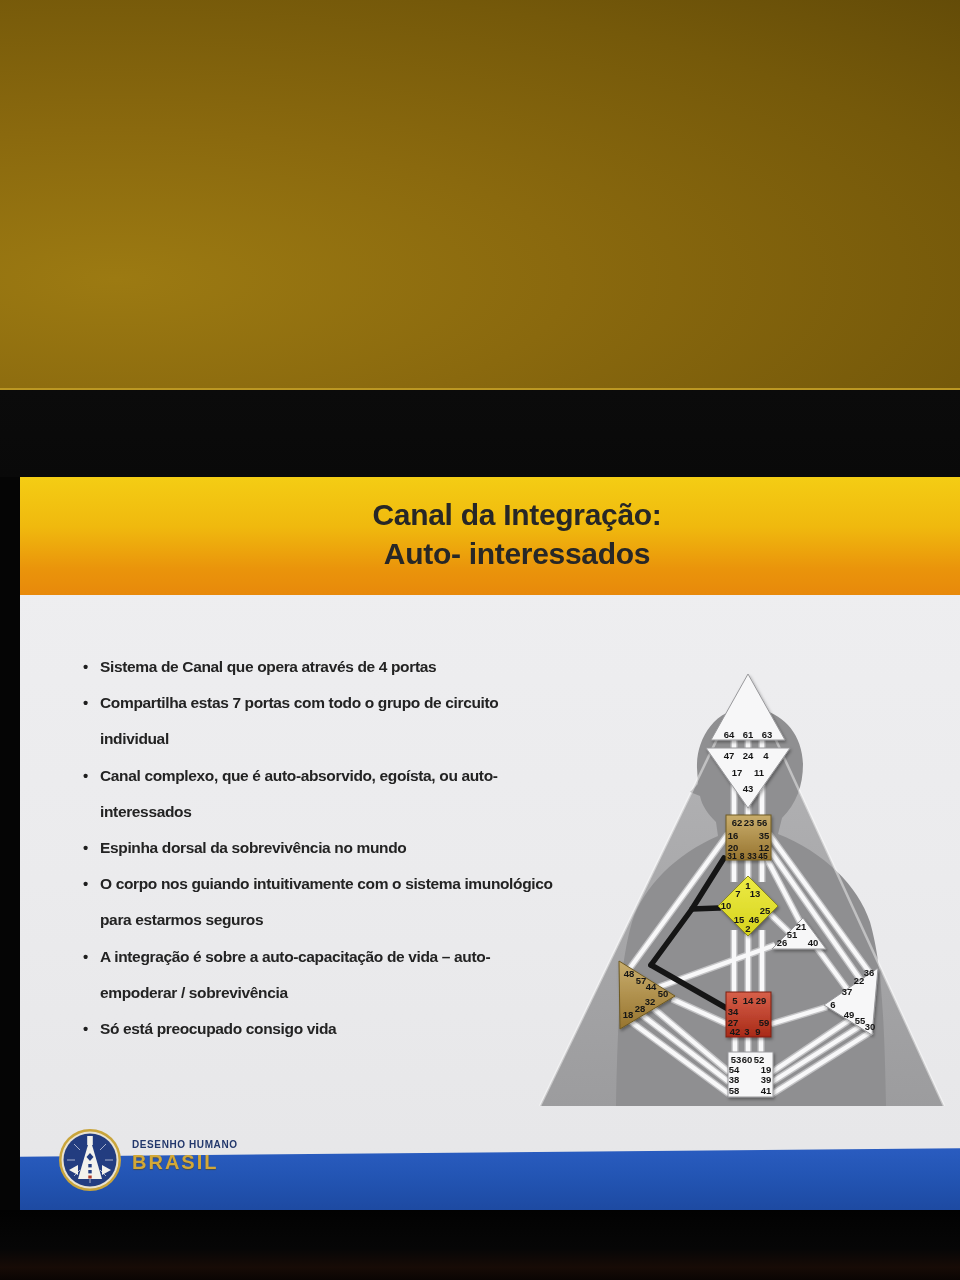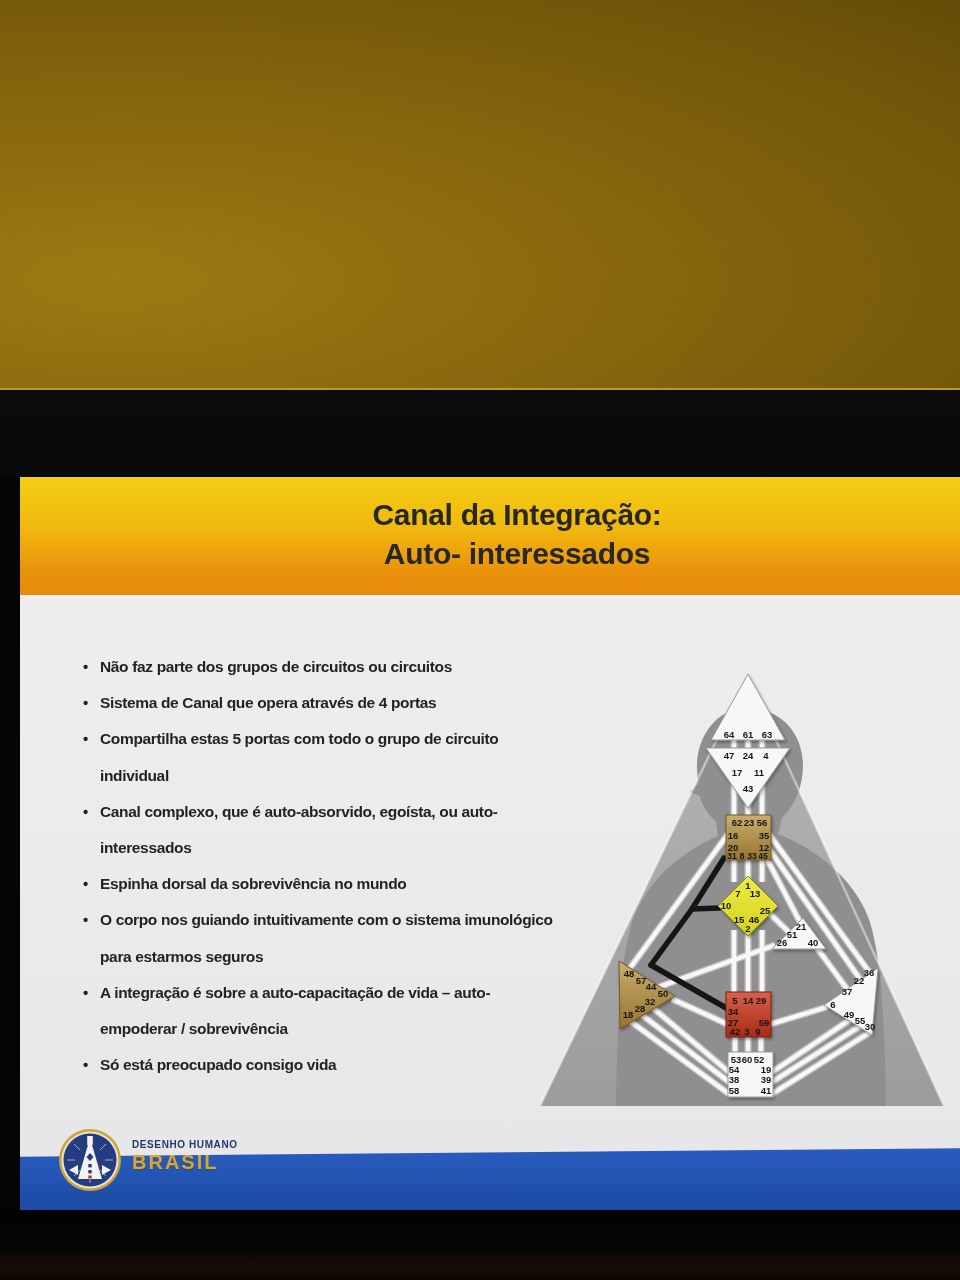--- a/index.html
+++ b/index.html
@@ -58,23 +58,22 @@
   <div class="bezel-top"></div>
 
   <div class="slide">
     <div class="slide-header"></div>
     <div class="title-wrap">
       <div class="title-line">Canal da Integração:</div>
       <div class="title-line">Auto- interessados</div>
     </div>
 
     <div class="bullets">
-      <div class="b-line first">Não faz parte dos grupos de circuitos ou circuitos</div>
       <div class="b-line first">Sistema de Canal que opera através de 4 portas</div>
-      <div class="b-line first">Compartilha estas 5 portas com todo o grupo de circuito</div>
+      <div class="b-line first">Compartilha estas 7 portas com todo o grupo de circuito</div>
       <div class="b-line">individual</div>
       <div class="b-line first">Canal complexo, que é auto-absorvido, egoísta, ou auto-</div>
       <div class="b-line">interessados</div>
       <div class="b-line first">Espinha dorsal da sobrevivência no mundo</div>
       <div class="b-line first">O corpo nos guiando intuitivamente com o sistema imunológico</div>
       <div class="b-line">para estarmos seguros</div>
       <div class="b-line first">A integração é sobre a auto-capacitação de vida – auto-</div>
       <div class="b-line">empoderar / sobrevivência</div>
       <div class="b-line first">Só está preocupado consigo vida</div>
     </div>

